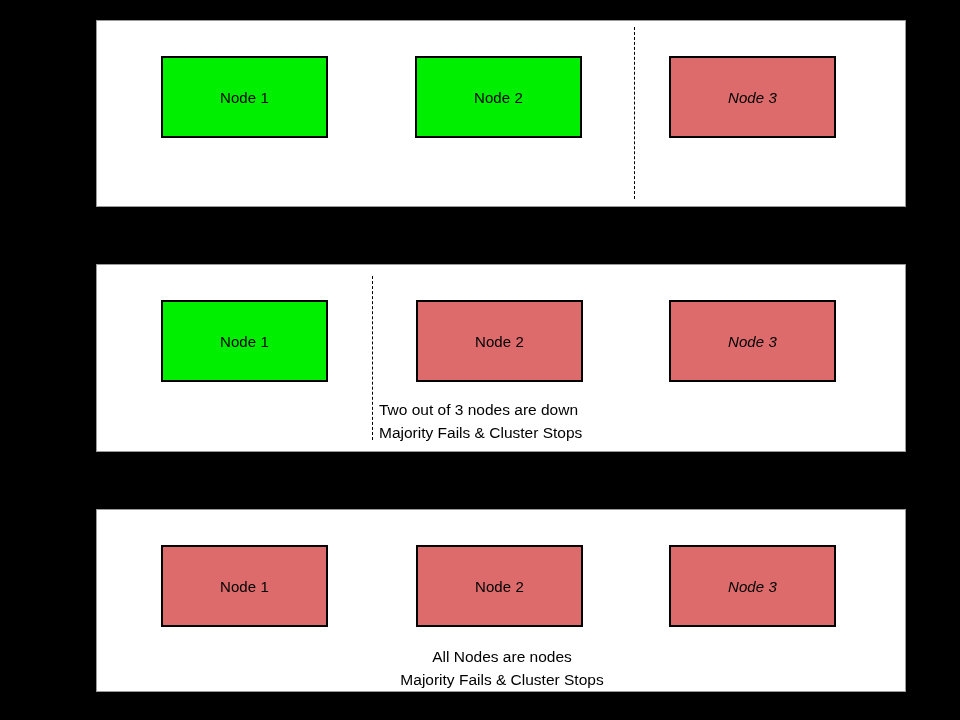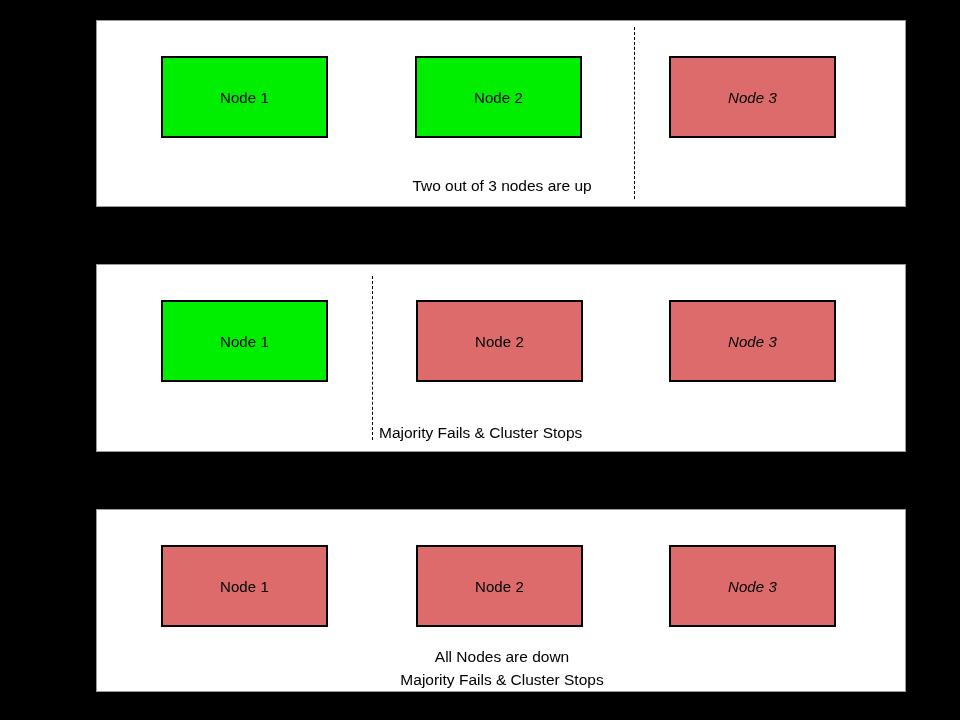--- a/index.html
+++ b/index.html
@@ -103,53 +103,53 @@
     <div class="node col-1 row-a" style="background:#00ee00;">
       <span class="node-label">Node 2</span>
     </div>
 
     <div class="node col-2 row-a" style="background:#dd6b6b;">
       <span class="node-label">Node 3</span>
     </div>
 
     <div class="divider" style="left:537px; top:6px; height:172px;"></div>
 
-    <div class="caption centered" style="left:405px; top:153px;">Two out of 3 nodes are up</div>
   </div>
 
   <div class="panel" id="panel-1">
 
     <div class="node col-0 row-a" style="background:#00ee00;">
       <span class="node-label">Node 1</span>
     </div>
 
     <div class="node col-1b row-a" style="background:#dd6b6b; left:319px;">
       <span class="node-label">Node 2</span>
     </div>
 
     <div class="node col-2 row-a" style="background:#dd6b6b;">
       <span class="node-label">Node 3</span>
     </div>
 
     <div class="divider" style="left:275px; top:11px; height:164px;"></div>
 
+    <div class="caption left" style="left:282px; top:133px;">Two out of 3 nodes are down</div>
     <div class="caption left" style="left:282px; top:156px;">Majority Fails &amp; Cluster Stops</div>
   </div>
 
   <div class="panel" id="panel-2">
 
     <div class="node col-0 row-a" style="background:#dd6b6b;">
       <span class="node-label">Node 1</span>
     </div>
 
     <div class="node col-1b row-a" style="background:#dd6b6b; left:319px;">
       <span class="node-label">Node 2</span>
     </div>
 
     <div class="node col-2 row-a" style="background:#dd6b6b;">
       <span class="node-label">Node 3</span>
     </div>
 
-    <div class="caption centered" style="left:405px; top:135px;">All Nodes are down</div>
+    <div class="caption centered" style="left:405px; top:135px;">All Nodes are nodes</div>
     <div class="caption centered" style="left:405px; top:158px;">Majority Fails &amp; Cluster Stops</div>
   </div>
 
 </div>
 
 </body></html>

